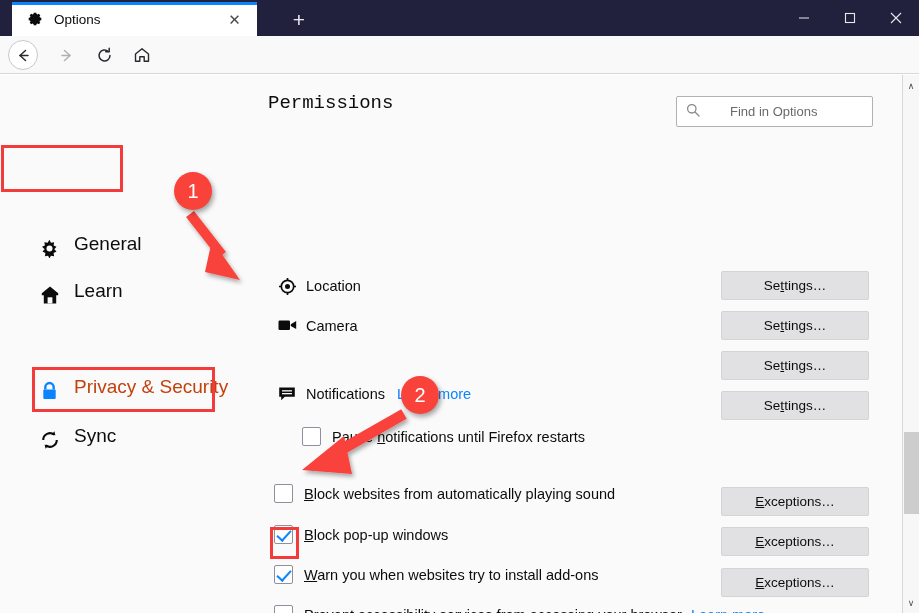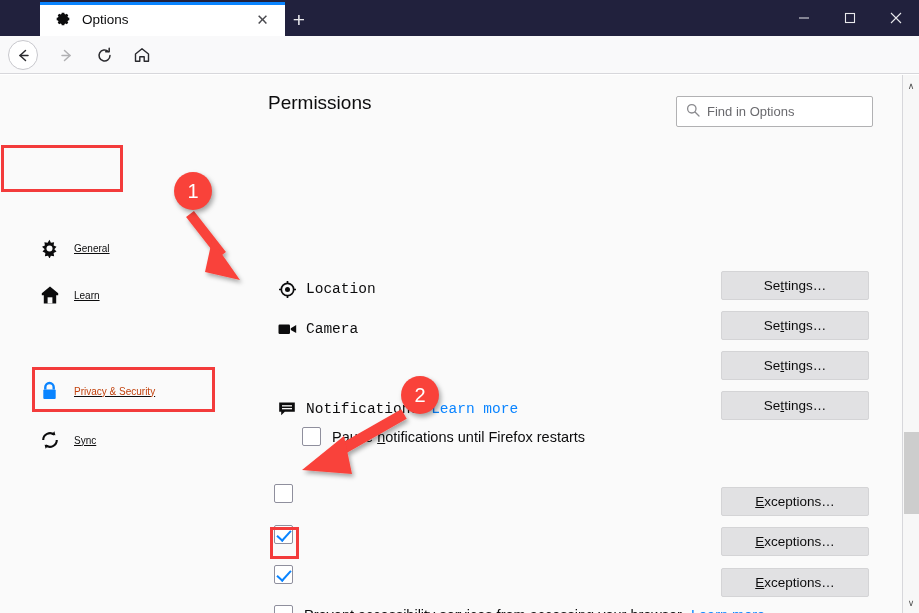--- a/index.html
+++ b/index.html
@@ -12,21 +12,21 @@
     position: relative;
     -webkit-font-smoothing: antialiased;
   }
 
   
   .titlebar {
     position:absolute; left:0; top:0; width:919px; height:36px;
     background:#21213d;
   }
   .tab {
-    position:absolute; left:40px; top:2px; width:245px; height:34px;
+    position:absolute; left:12px; top:2px; width:245px; height:34px;
     background:#ffffff;
     display:flex; align-items:center;
   }
   .tab-topline { position:absolute; left:0; top:0; width:245px; height:3px; background:#0a84ff; }
   .tab-icon { margin-left:14px; width:18px; height:18px; display:flex; align-items:center; justify-content:center; }
   .tab-title { margin-left:10px; font-size:13.5px; color:#0c0c0d; }
   .tab-close {
     position:absolute; right:14px; top:9px; width:17px; height:17px;
     display:flex; align-items:center; justify-content:center;
     color:#4a4a4f; font-size:15px; line-height:1;
@@ -72,56 +72,56 @@
   .content {
     position:absolute; left:0; top:75px; width:919px; height:538px;
     background:#fafafa;
   }
   .content-inner { position:absolute; left:0; top:0; width:902px; height:538px; background:#fafafa; }
 
   
   .findbox {
     position:absolute; left:676px; top:21px; width:197px; height:31px;
     background:#fff; border:1px solid #b1b1b3; border-radius:2px;
-    display:flex; align-items:center;
+    display:flex; align-items:center;gap:23px;
   }
   .findbox .mag { margin-left:9px; color:#8a8a8e; }
   .find-ph { margin-left:7px; font-size:13px; color:#6a6a6e; }
 
   
   .sidebar { position:absolute; left:0; top:0; width:240px; height:538px; }
   .nav-item {
-    position:absolute; left:40px; display:flex; align-items:center;
-    height:30px; color:#0c0c0d; font-size:10px;text-decoration:underline;
+    position:absolute; left:40px; display:flex; 
+    height:30px; color:#0c0c0d; font-size:19px;
   }
   .nav-item .ni-icon { width:26px; display:flex; align-items:center; justify-content:flex-start; }
   .nav-item .ni-label { margin-left:8px; }
   .nav-item.active .ni-label { color:#c2410c; }
 
   
   .hl-privacy {
     position:absolute; left:32px; top:292px; width:183px; height:45px;
     border:3px solid #f33b3b;
   }
 
   
   .main { position:absolute; left:262px; top:0; width:640px; height:538px; }
 
   .sect-title {
     position:absolute; left:6px; top:17px;
-    font-size:19px; color:#0c0c0d;
+    font-size:19px; color:#0c0c0d;font-family:Liberation Mono, monospace;
   }
   .hl-permissions {
     position:absolute; left:1px; top:70px; width:122px; height:47px;
     border:3px solid #f33b3b;
   }
 
   .perm-row {
-    position:absolute; left:13px; display:flex; align-items:center;
-    height:22px; font-size:14.5px; color:#0c0c0d;font-family:Liberation Mono, monospace;
+    position:absolute; left:13px; display:flex; align-items:flex-start;
+    height:22px; font-size:14.5px; color:#0c0c0d;
   }
   .perm-row .p-icon { width:24px; display:flex; align-items:center; justify-content:center; }
   .perm-row .p-label { margin-left:7px; }
   .learn { color:#0a84ff; margin-left:12px; font-size:14.5px; }
   .learn.lm2 { margin-left:9px; }
 
   .btn {
     position:absolute; right:33px; width:148px; height:29px;
     background:#e1e1e3; border:1px solid #d4d4d6; border-radius:2px;
     display:flex; align-items:center; justify-content:center;
@@ -365,21 +365,21 @@
       <span class="p-icon">
         <svg width="19" height="14" viewBox="0 0 19 14">
               <rect x="0.5" y="2.5" width="11.5" height="9.5" rx="1.2" fill="#0c0c0d"></rect>
               <path d="M12.8 6.3l5.4-3.2v8l-5.4-3.2z" fill="#0c0c0d"></path>
             </svg>
       </span>
       <span class="p-label">Camera</span>
     </div>
 
 
-    <div class="perm-row" style="top:323px">
+    <div class="perm-row" style="top:311px">
       <span class="p-icon">
         <svg width="18" height="16" viewBox="0 0 18 16">
               <path d="M1.2 1.5h15.6v9.2H6.8L3.2 14.2v-3.5H1.2z" fill="#0c0c0d"></path>
               <rect x="4" y="4.2" width="10" height="1.3" fill="#fafafa"></rect>
               <rect x="4" y="7" width="10" height="1.3" fill="#fafafa"></rect>
             </svg>
       </span>
       <span class="p-label">Notifications</span>
       <span class="learn">Learn more</span>
     </div>
@@ -408,28 +408,31 @@
         </div>
   </div>
 
   <div class="cbrow" style="left:302px; top:352px">
     <span class="cbox"></span>
     <span class="cblabel">Pause <u class="ak">n</u>otifications until Firefox restarts</span>
   </div>
 
   <div class="cbrow" style="left:274px; top:409px">
     <span class="cbox"></span>
+    <span class="cblabel"><u class="ak">B</u>lock websites from automatically playing sound</span>
   </div>
 
   <div class="cbrow" style="left:274px; top:450px">
     <span class="cbox checked"></span>
+    <span class="cblabel"><u class="ak">B</u>lock pop-up windows</span>
   </div>
 
   <div class="cbrow" style="left:274px; top:490px">
     <span class="cbox checked"></span>
+    <span class="cblabel"><u class="ak">W</u>arn you when websites try to install add-ons</span>
   </div>
 
   <div class="cbrow" style="left:274px; top:530px">
     <span class="cbox"></span>
     <span class="cblabel">Prevent <u class="ak">a</u>ccessibility services from accessing your browser</span>
     <span class="learn lm2">Learn more</span>
   </div>
 
   <div class="hl-privacy"></div>
   <div class="hl-permissions"></div>

